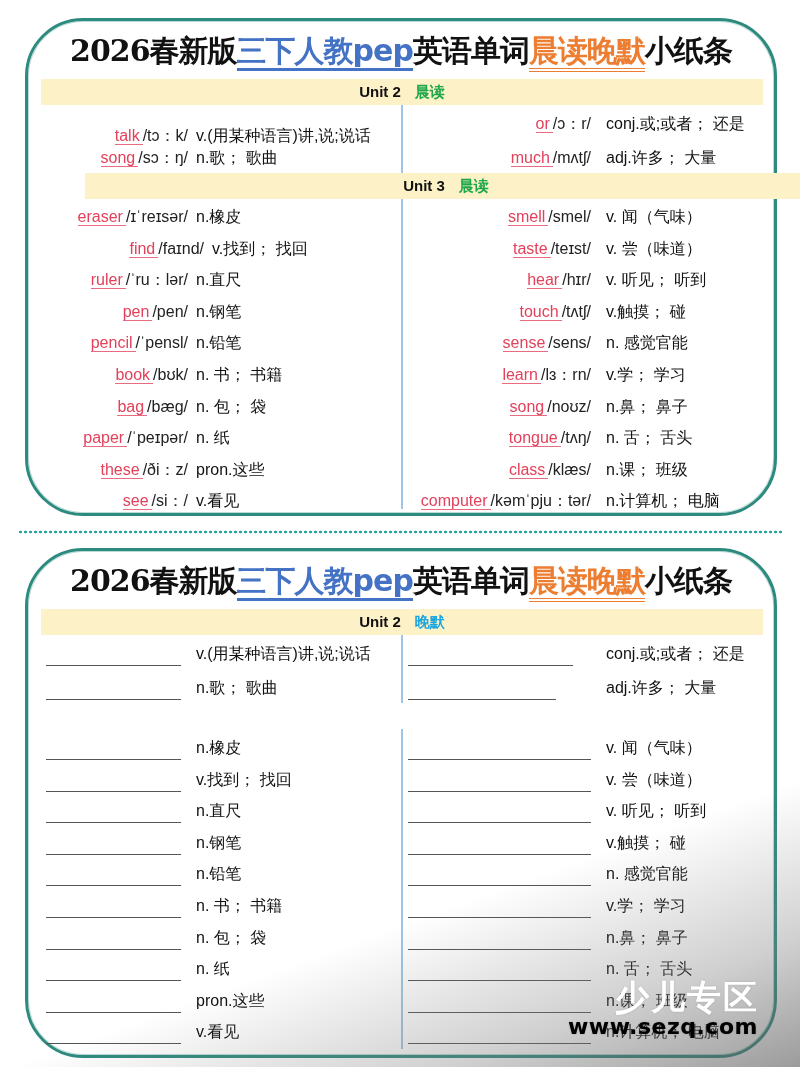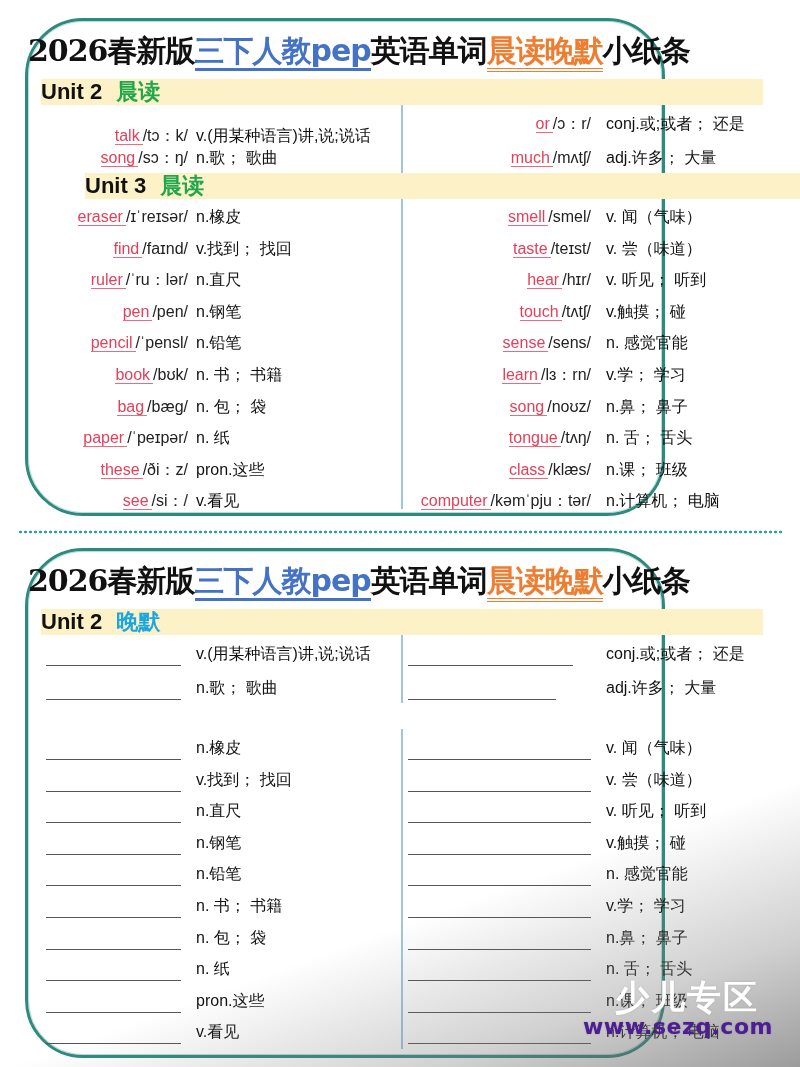--- a/index.html
+++ b/index.html
@@ -1,21 +1,21 @@
 <!DOCTYPE html>
 <html><head>
 <meta charset="utf-8">
 <style>
   * { box-sizing: border-box; margin: 0; padding: 0; }
   html, body { width: 800px; height: 1067px; background: #ffffff; overflow: hidden; }
   body { position: relative; font-family: "Liberation Sans", "DejaVu Sans", sans-serif; color: #222; }
 
   .card {
     position: absolute;
-    left: 25px; width: 640px;
+    left: 25px; width: 752px;
     border: 3px solid #2e8a7f;
     border-radius: 58px;
     background: #fff;
     box-shadow: inset 0 0 0 1px #b8dcd6;
   }
   .card.top { top: 18px; height: 498px; }
   .card.bottom { top: 548px; height: 510px; }
 
   .title {
     position: absolute; left: 0; right: 0; top: 10px;
@@ -27,22 +27,22 @@
     color: #111;
     white-space: nowrap;
   }
   .title .blue { color: #4472c4; font-family: "DejaVu Sans", sans-serif; border-bottom: 3px solid #4472c4; padding-bottom: 0; }
   .title .orange { color: #ed7d31; font-family: "DejaVu Sans", sans-serif; border-bottom: 4px double #ed7d31; }
   .title .black-sans { font-family: "DejaVu Sans", sans-serif; }
 
   .band {
     position: absolute; left: 13px; width: 722px; height: 26px;
     background: #fdf1c8;
-    text-align: left;
-    font-size: 22px; font-weight: bold; line-height: 26px;
+    text-align: center;
+    font-size: 15px; font-weight: bold; line-height: 26px;
     color: #111;
   }
   .band .tag-green { color: #1fa84a; margin-left: 14px; font-family: "DejaVu Sans", sans-serif; }
   .band .tag-blue { color: #1ba6e0; margin-left: 14px; font-family: "DejaVu Sans", sans-serif; }
 
   .divider {
     position: absolute; left: 373px; width: 2px;
     background: #9ec6e4;
   }
 
@@ -75,22 +75,22 @@
     background: linear-gradient(160deg, rgba(255,255,255,0) 55%, rgba(120,120,120,0.35) 80%, rgba(90,90,90,0.6) 100%);
     pointer-events: none;
   }
   .wm1 {
     position: absolute; left: 615px; top: 975px;
     font-size: 34px; font-weight: bold; color: #fff; letter-spacing: 2px;
     text-shadow: 0 0 2px rgba(0,0,0,0.15);
     font-family: "DejaVu Sans", sans-serif;
   }
   .wm2 {
-    position: absolute; left: 583px; top: 1014px;
-    font-size: 22px; font-weight: bold; color: #4c1d95; letter-spacing: 0.5px;
+    position: absolute; left: 568px; top: 1014px;
+    font-size: 22px; font-weight: bold; color: #000000; letter-spacing: 0.5px;
     text-shadow: 0 0 2px rgba(0,0,0,0.2);
     font-family: "DejaVu Sans", sans-serif;
   }
 </style>
 </head>
 <body>
 
 <div class="card top">
   <div class="title">
     <span>2026春新版</span><span class="blue">三下人教pep</span><span class="black-sans">英语单词</span><span class="orange">晨读晚默</span><span class="black-sans">小纸条</span>
@@ -124,21 +124,21 @@
         <div class="meaning" style="left: 578px;">adj.许多； 大量</div>
       </div>
       <div class="row" style="top: 181px; left: 0px; width: 750px;">
         <div class="word" style="right: 590px;"><span class="w">eraser</span><span class="ph">/ɪˈreɪsər/</span></div>
         <div class="meaning" style="left: 168px;">n.橡皮</div>
       </div>
       <div class="row" style="top: 181px; left: 0px; width: 750px;">
         <div class="word" style="right: 187px;"><span class="w">smell</span><span class="ph">/smel/</span></div>
         <div class="meaning" style="left: 578px;">v. 闻（气味）</div>
       </div>
-      <div class="row" style="top: 212.6px; left: 0px; width: 750px; padding-left: 11px;">
+      <div class="row" style="top: 212.6px; left: 16px; width: 750px; padding-left: 11px;">
         <div class="word" style="right: 590px;"><span class="w">find</span><span class="ph">/faɪnd/</span></div>
         <div class="meaning" style="left: 168px;">v.找到； 找回</div>
       </div>
       <div class="row" style="top: 212.6px; left: 0px; width: 750px;">
         <div class="word" style="right: 187px;"><span class="w">taste</span><span class="ph">/teɪst/</span></div>
         <div class="meaning" style="left: 578px;">v. 尝（味道）</div>
       </div>
       <div class="row" style="top: 244.2px; left: 0px; width: 750px;">
         <div class="word" style="right: 590px;"><span class="w">ruler</span><span class="ph">/ˈru：lər/</span></div>
         <div class="meaning" style="left: 168px;">n.直尺</div>

